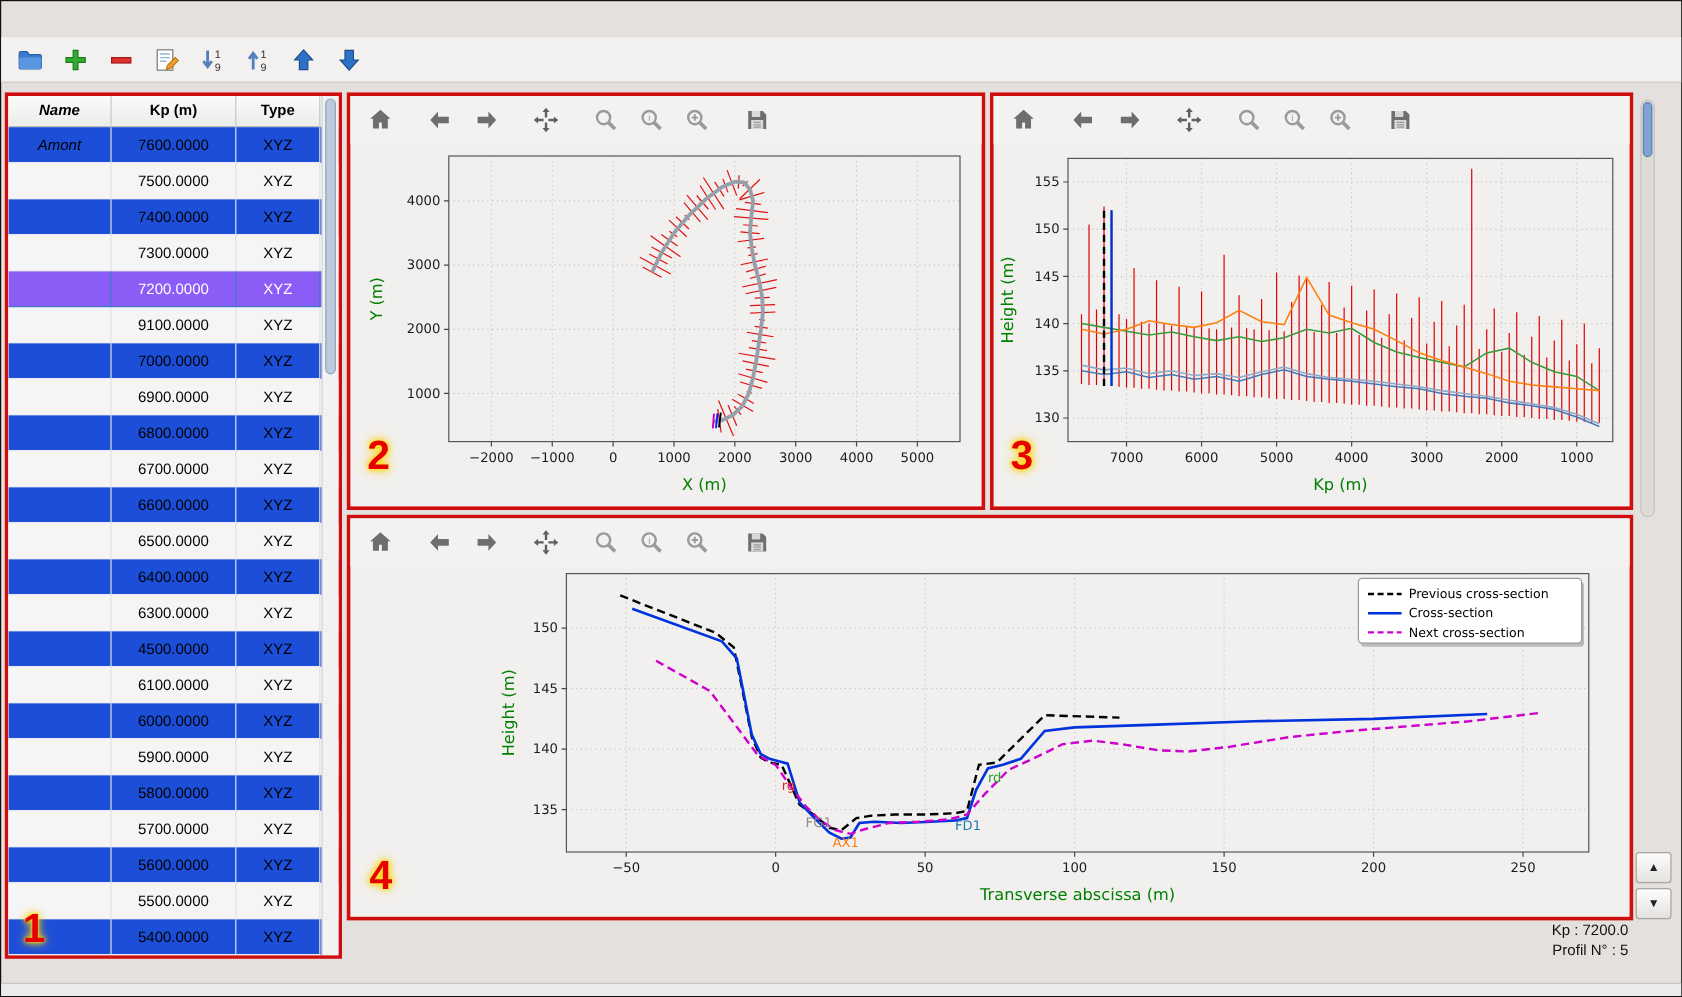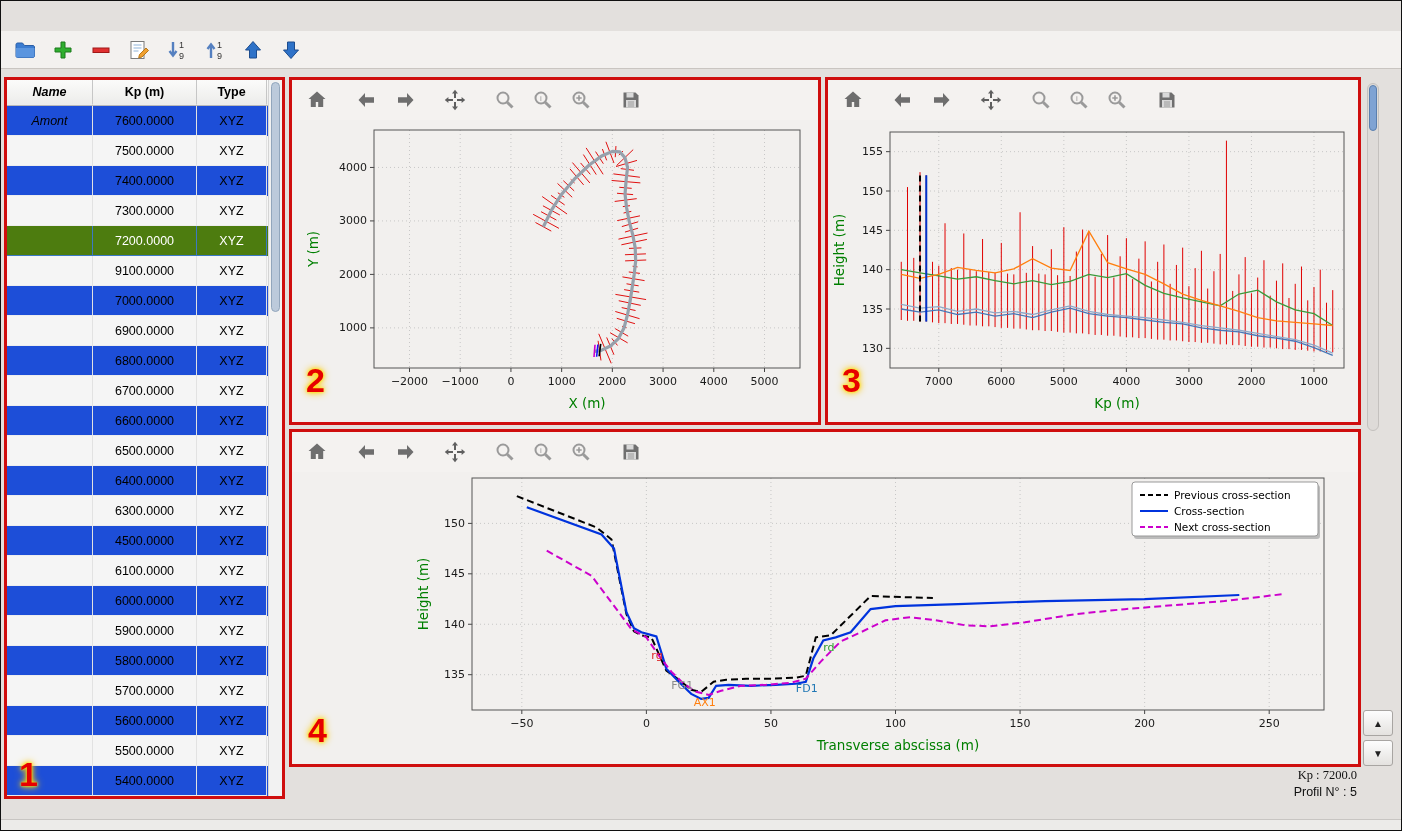--- a/index.html
+++ b/index.html
@@ -27,21 +27,21 @@
   .num-annot { position:absolute; font:bold 34px "Liberation Sans", sans-serif; color:#e60000;
                text-shadow:0 0 2px #fff200, 0 0 5px #ffd700, 0 0 9px #ffc400; z-index:5; }
 
   
   .table-wrap { position:absolute; inset:0; background:#fff; overflow:hidden; }
   .thead { display:flex; height:26px; line-height:25px; background:linear-gradient(#fbfbfa,#ececea);
            border-bottom:1px solid #b9b9b9; font-weight:bold; font-size:12.5px; }
   .thead .tcell { border-right:1px solid #c6c6c6; }
   .trow { display:flex; height:30px; line-height:30px; font-size:12.5px; background:#1d4ed8; }
   .trow.alt { background:#f5f5f5; }
-  .trow.sel { background:#4d7c0f; color:#fff; }
+  .trow.sel { background:#8b5cf6; color:#fff; }
   .tcell { text-align:center; border-right:1px solid #e2e2e2; border-bottom:1px solid #ededed; overflow:hidden; }
   .trow.sel .tcell { border-color:#3a79c5; }
   .c0 { width:86px;font-style:italic; } .c1 { width:104px; } .c2 { width:70px; }
   .table-scroll { position:absolute; top:0; right:0; bottom:0; width:14px; background:#f2f2f2; border-left:1px solid #d4d4d4; }
   .table-scroll .thumb { position:absolute; top:2px; left:2px; width:9px; height:230px; background:#bccadb; border:1px solid #92a6bc; border-radius:5px; }
 
   
   .mpl-toolbar { height:40px; background:#f4f2f0; display:flex; align-items:center; padding-left:10px; gap:8px; }
   .mpl-btn { width:30px; height:30px; display:flex; align-items:center; justify-content:center; border-radius:3px; }
   .mpl-btn:nth-child(2), .mpl-btn:nth-child(4), .mpl-btn:nth-child(5), .mpl-btn:nth-child(8) { margin-left:12px; }
@@ -54,21 +54,21 @@
 
   
   .right-scrollbar { position:absolute; left:1366px; top:14px; width:12px; height:348px; background:#dedbd8; border:1px solid #c4c1be; border-radius:6px; }
   .right-scrollbar .thumb { position:absolute; top:1px; left:1px; width:8px; height:46px; background:#7fa3d3; border:1px solid #5a7fae; border-radius:5px; }
   .spin-btn { position:absolute; left:1362px; width:30px; height:26px; background:linear-gradient(#fdfdfd,#e4e2df);
               border:1px solid #a8a5a2; border-radius:3px; display:flex; align-items:center; justify-content:center;
               font-size:10px; color:#222; }
   #spin-up { top:641px; } #spin-down { top:671px; }
 
   .corner-label { position:absolute; right:46px; font-size:12.5px; color:#111; text-align:right; }
-  #kp-label { top:699px;font-family:Liberation Serif, serif; } #profil-label { top:716px; }
+  #kp-label { top:699px; } #profil-label { top:716px; }
 
   .statusbar { position:absolute; bottom:0; left:0; right:0; height:11px; background:#ecebe9; border-top:1px solid #c8c5c2; }
 </style>
 </head>
 <body>
 
 <div class="window">
 
 
   <div class="toolbar">

